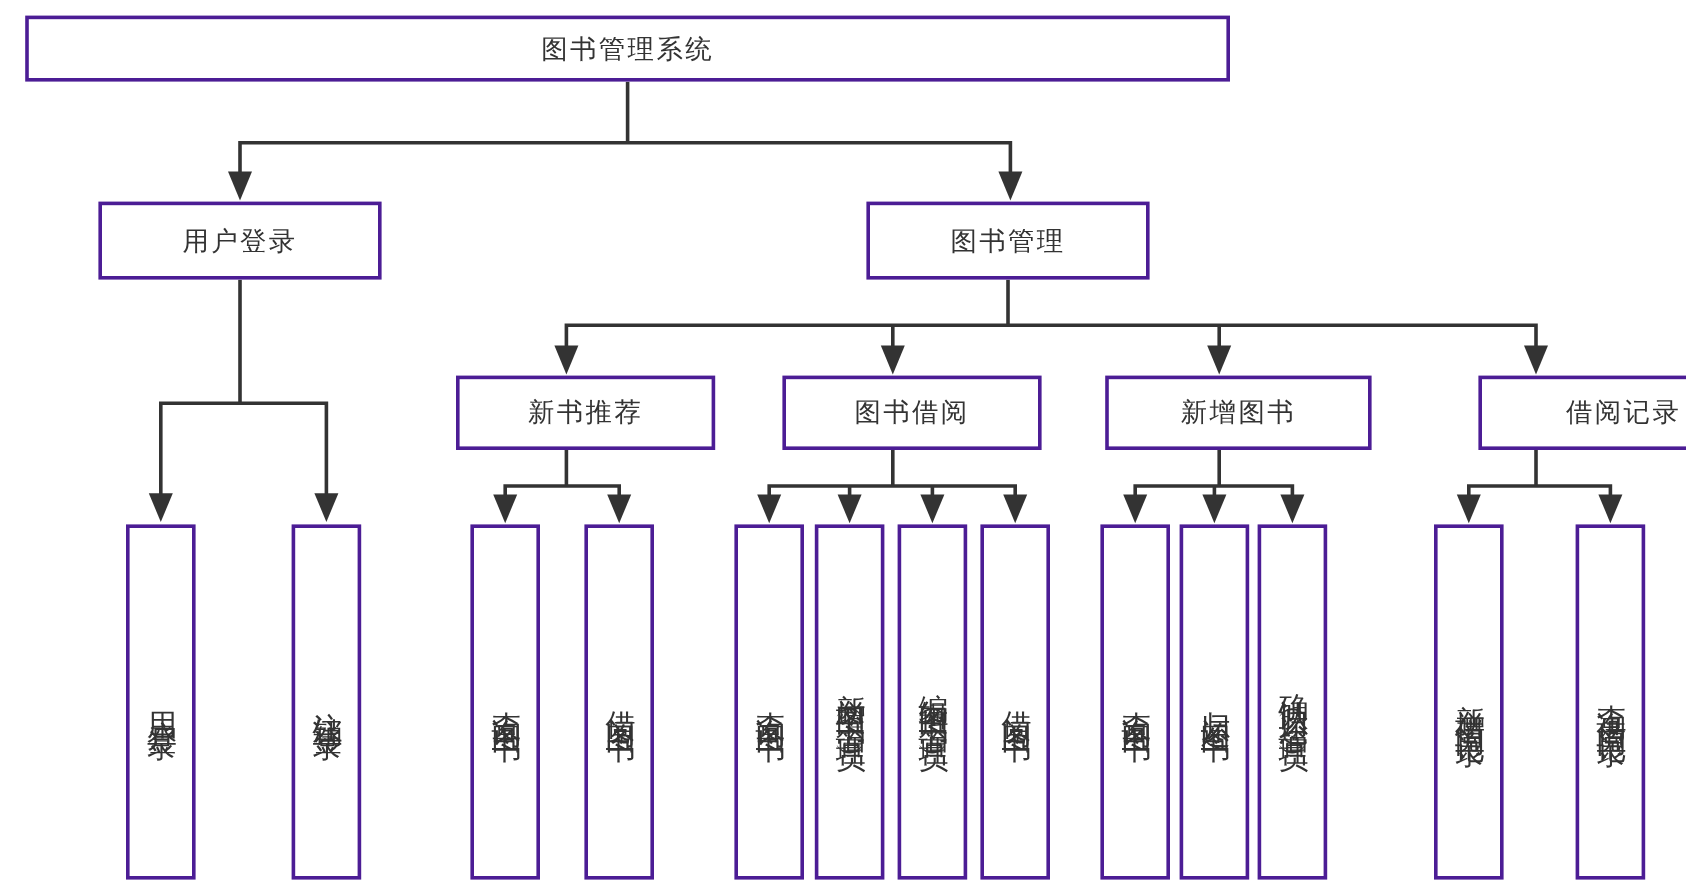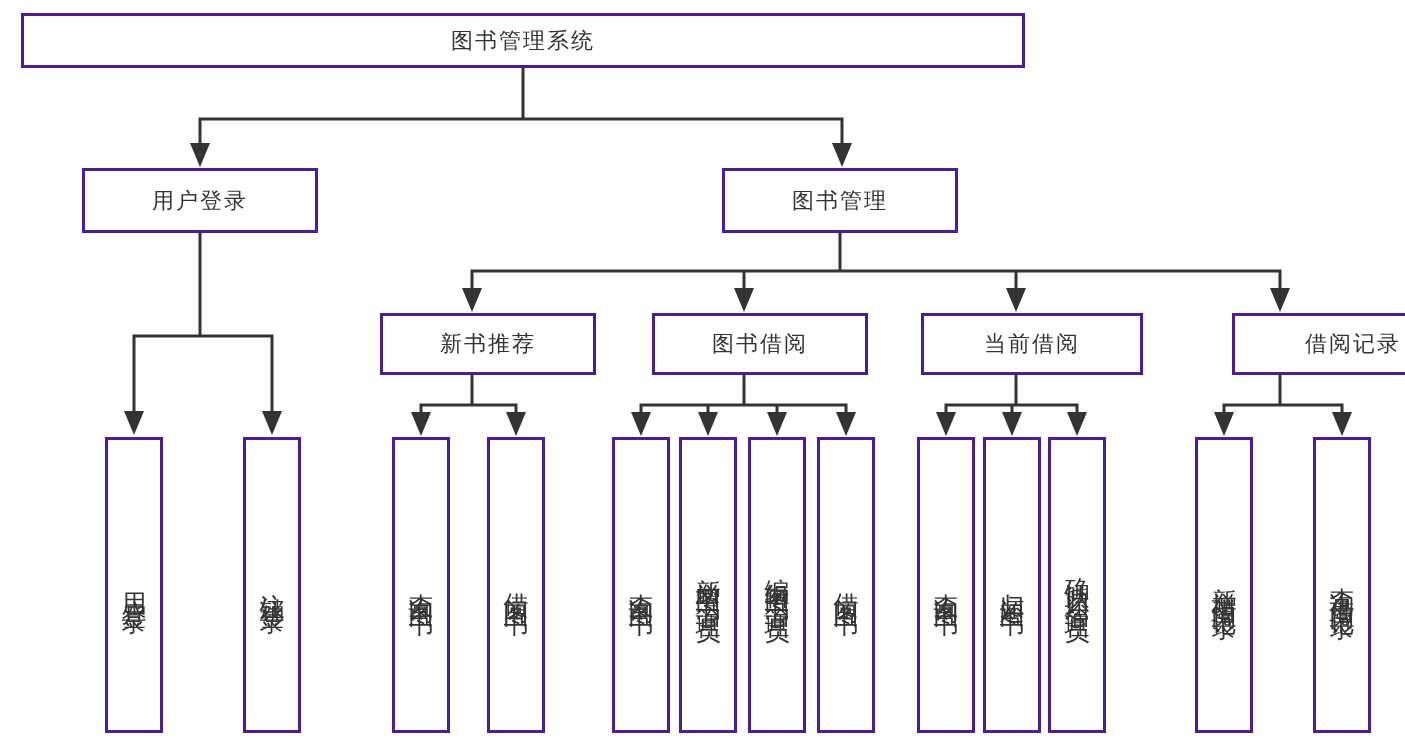--- a/index.html
+++ b/index.html
@@ -121,21 +121,21 @@
     <span class="hlabel">图书管理</span>
   </div>
 
   <div class="node lvl3" style="left:364px;width:216px">
     <span class="hlabel">新书推荐</span>
   </div>
   <div class="node lvl3" style="left:636px;width:216px">
     <span class="hlabel">图书借阅</span>
   </div>
   <div class="node lvl3" style="left:905px;width:222px">
-    <span class="hlabel">当前借阅</span>
+    <span class="hlabel">新增图书</span>
   </div>
   <div class="node lvl3" style="left:1216px;width:242px">
     <span class="hlabel">借阅记录</span>
   </div>
 
   <div class="node leaf" style="left:105px">
     <span class="vtext">用户登录</span>
   </div>
   <div class="node leaf" style="left:243px">
     <span class="vtext">注销登录</span>

